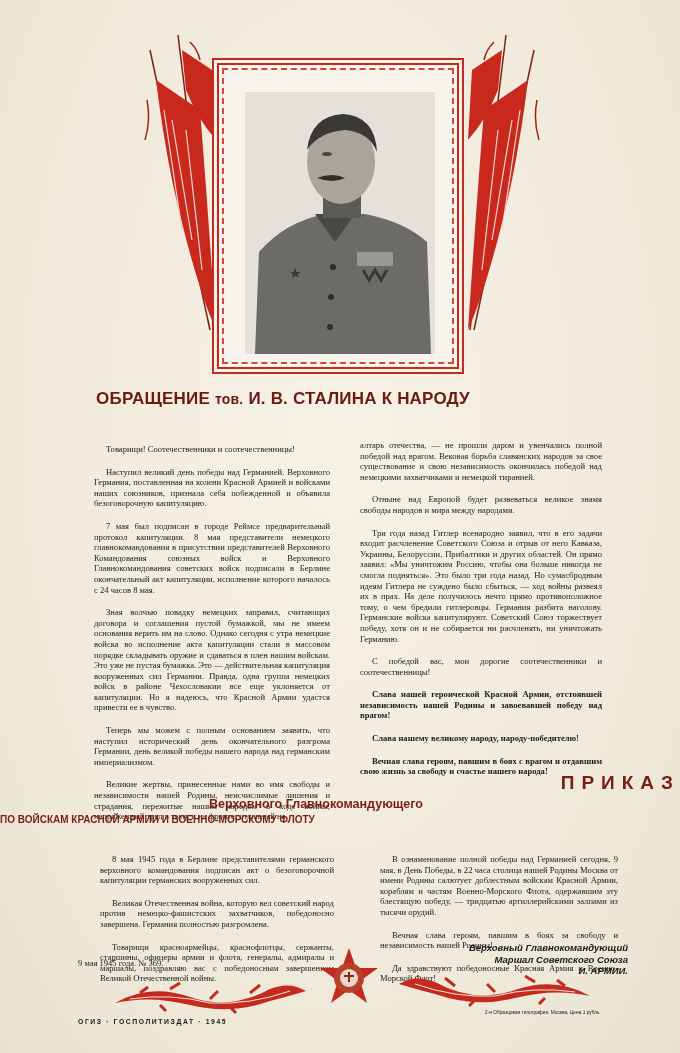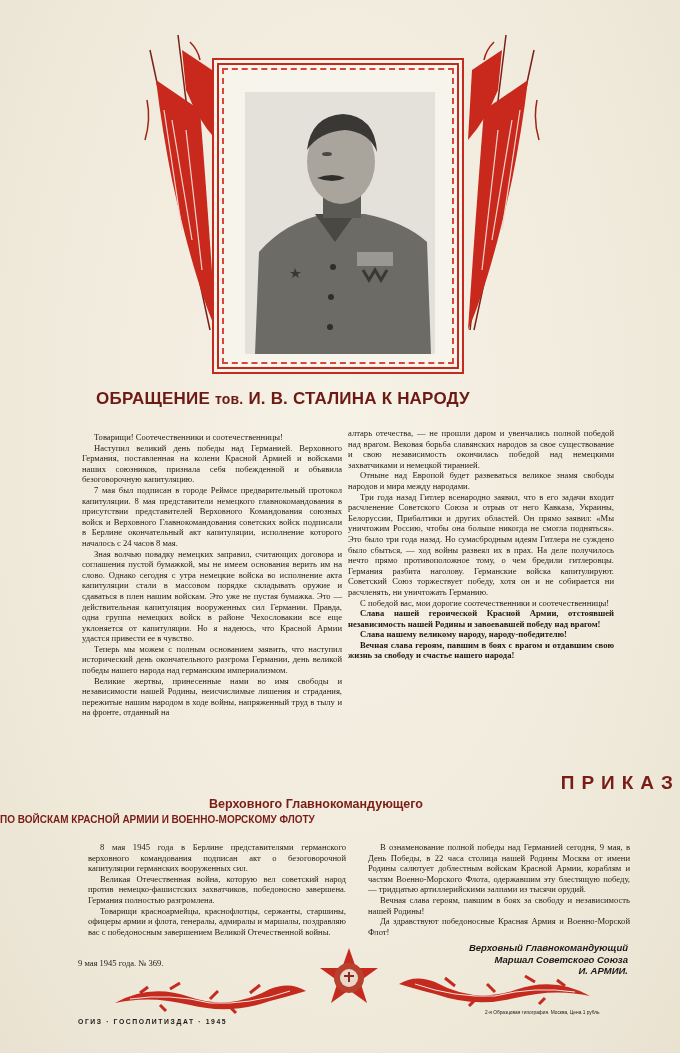--- a/index.html
+++ b/index.html
@@ -36,21 +36,21 @@
   .title-main {
     position:absolute; left:0; width:566px; top:389px; text-align:center;
     font-family:"Liberation Sans", sans-serif; font-weight:bold;
     color:#6e1a14; font-size:17px; letter-spacing:0.2px;
   }
   .title-main .small { font-size:14px; }
   .col {
     position:absolute; font-family:"Liberation Serif", serif;
     font-size:8.6px; line-height:10.6px; text-align:justify; color:#1d1a17;
   }
-  .col p { margin:0; text-indent:12px; }
+  .col p { margin:12px; text-indent:12px; }
   .col p.noind { text-indent:0; }
   .col p.bold { font-weight:bold; }
   .col-left-top { left:82px; top:432px; width:260px; }
   .col-right-top { left:348px; top:428px; width:266px; }
   .prikaz {
     position:absolute; left:0; width:680px; top:772px; text-align:right;
     font-family:"Liberation Sans", sans-serif; font-weight:bold; color:#7a1d16;
     font-size:19px; letter-spacing:7px;
   }
   .prikaz-sub1 {

